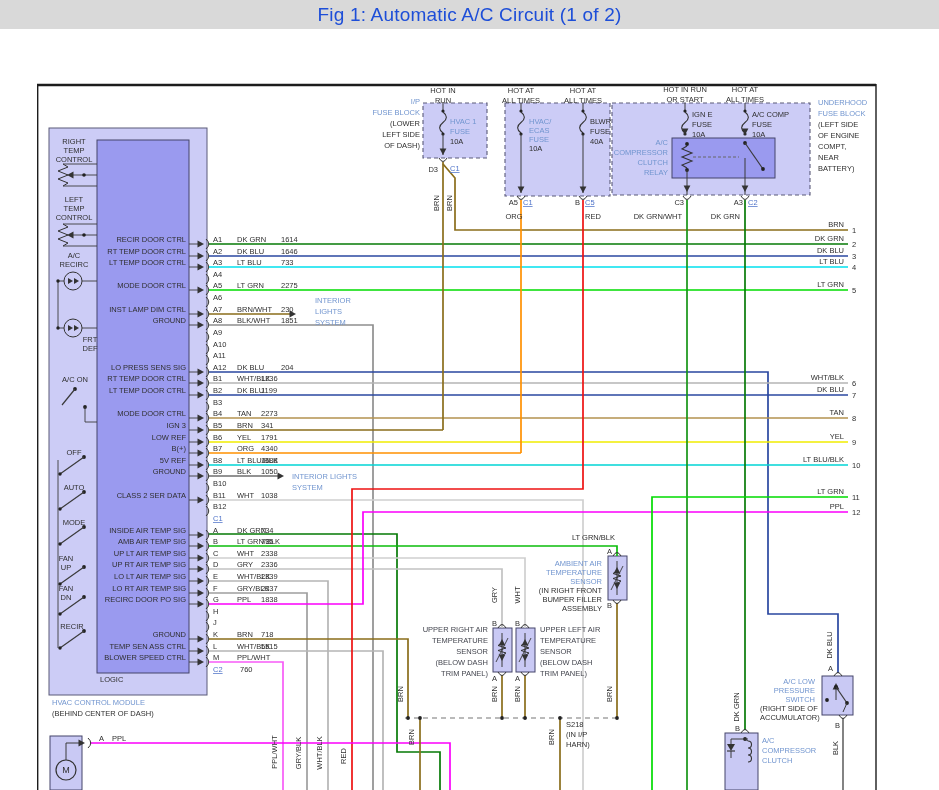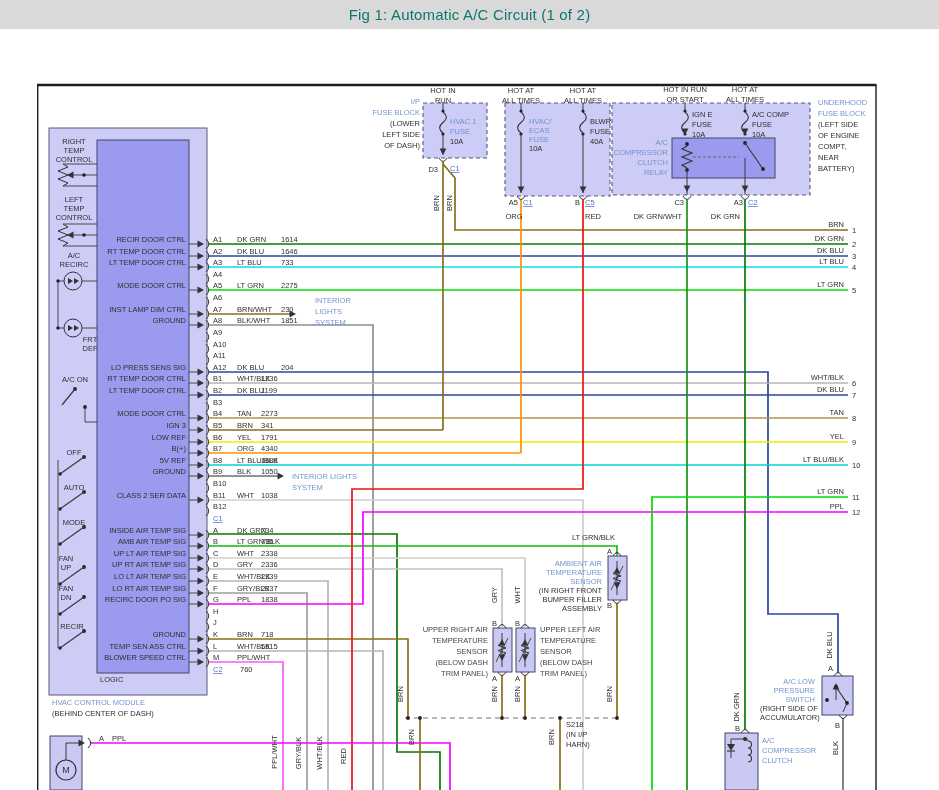--- a/index.html
+++ b/index.html
@@ -1,20 +1,20 @@
 <!DOCTYPE html>
 <html><head>
 <meta charset="utf-8">
 <style>
   html,body{margin:0;padding:0;background:#fff;}
   .canvas{position:relative;width:939px;height:790px;background:#fff;overflow:hidden;
           font-family:"Liberation Sans",sans-serif;}
   .titlebar{position:absolute;top:0;left:0;width:939px;height:29px;background:#d9d9d9;
             display:flex;align-items:center;justify-content:center;}
-  .titlebar .t{font-size:15px;color:#0f766e;letter-spacing:.2px;}
+  .titlebar .t{font-size:19px;color:#1d4ed8;letter-spacing:.2px;}
   svg{position:absolute;top:0;left:0;}
   svg text{font-family:"Liberation Sans",sans-serif;}
 </style>
 </head>
 <body>
 
 <div class="canvas">
   <div class="titlebar">
     <span class="t">Fig 1: Automatic A/C Circuit (1 of 2)</span>
   </div>

